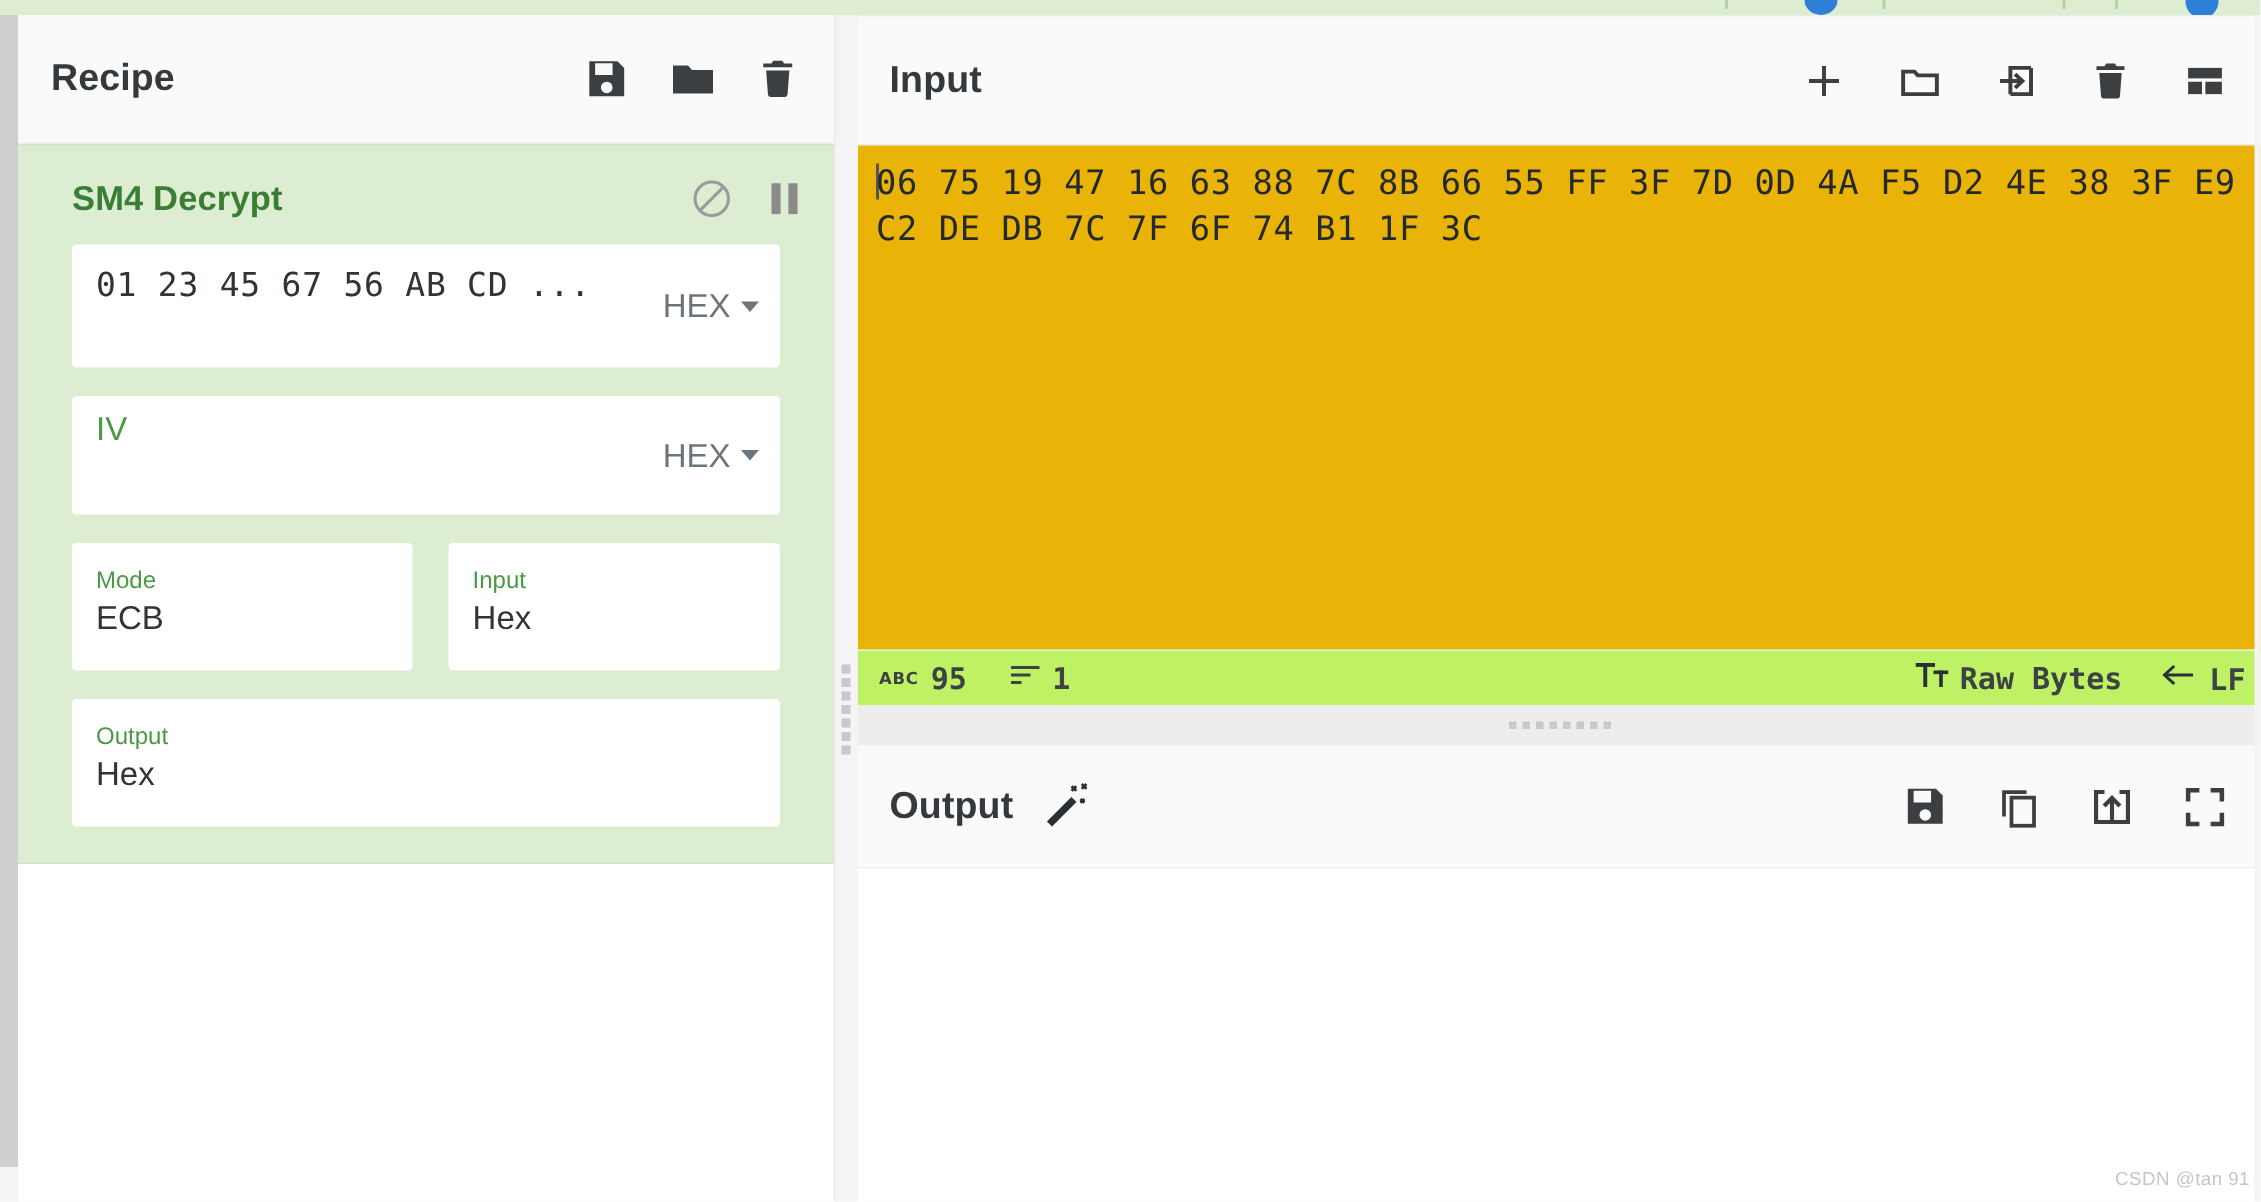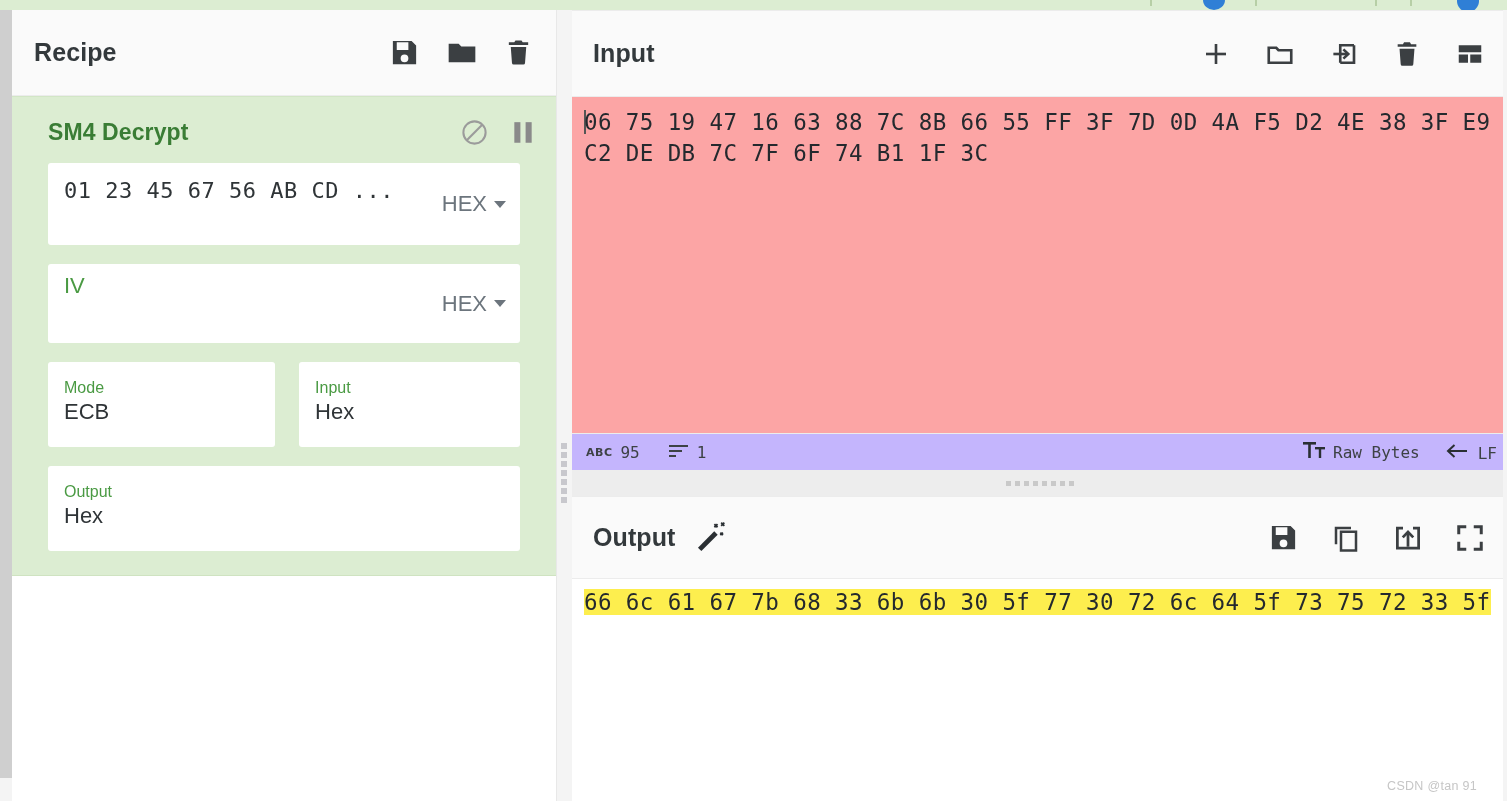--- a/index.html
+++ b/index.html
@@ -212,21 +212,21 @@
     width: 935px; height: 460px;
     background: #ffffff;
     border-top: 1px solid #ececec;
   }
   .input-pane .pane-header { padding: 0 22px 0 21px; }
   .input-pane .pane-header-icons { gap: 34px; }
 
   .editor {
     position: relative;
     height: 338px;
-    background: #fca5a5;
+    background: #eab308;
     padding: 10px 0 0 12px;
     overflow: hidden;
   }
   .code-line {
     font-family: "DejaVu Sans Mono", monospace;
     font-size: 22.5px;
     line-height: 31px;
     color: #24292e;
     letter-spacing: .4px;
     white-space: pre;
@@ -244,33 +244,33 @@
     background: #555;
     vertical-align: -4px;
     margin-right: -2px;
   }
 
   .status-bar {
     position: absolute;
     left: 0; bottom: 0;
     width: 935px;
     height: 37px;
-    background: #c4b5fd;
+    background: #bef264;
     border-top: 1px solid #ececec;
     display: flex;
     align-items: center;
     padding: 0 10px 0 14px;
     font-size: 19px;
     color: #3d4245;
     font-family: "DejaVu Sans Mono", monospace;
   }
   .sb-item { display: flex; align-items: center; gap: 8px; margin-right: 28px; cursor: pointer; }
   .sb-right { margin-left: auto; display: flex; align-items: flex-end; }
   .sb-right .sb-item { margin-right: 0; margin-left: 26px; }
-  .sb-label { font-family: "DejaVu Sans Mono", monospace; font-size: 16px; }
+  .sb-label { font-family: "DejaVu Sans Mono", monospace; font-size: 20px; font-weight: bold; }
   .abc-glyph {
     font-size: 11px;
     font-weight: bold;
     letter-spacing: .5px;
     color: #3d4245;
     font-family: "DejaVu Sans", sans-serif;
   }
 
   
   .h-splitter {
@@ -301,21 +301,21 @@
     position: relative;
     height: 233px;
     background: #ffffff;
     padding: 8px 0 0 12px;
     overflow: hidden;
   }
   .hl { background: #fdee4e; }
 
   .watermark {
     position: absolute;
-    right: 30px;
+    right: 7px;
     bottom: 8px;
     font-size: 12.5px;
     color: #c6c6c6;
     font-family: "Liberation Sans", sans-serif;
     letter-spacing: .3px;
   }
 
   .right-edge {
     position: absolute;
     right: 0; top: 10px;
@@ -586,21 +586,20 @@
               <polyline points="3,9 3,3 9,3"></polyline>
                 <polyline points="15,3 21,3 21,9"></polyline>
               <polyline points="21,15 21,21 15,21"></polyline>
                 <polyline points="9,21 3,21 3,15"></polyline>
             </svg>
           </span>
         </div>
       </div>
 
       <div class="output-body">
-        <div class="code-line"><span class="hl">66 6c 61 67 7b 68 33 6b 6b 30 5f 77 30 72 6c 64 5f 73 75 72 33 5f</span></div>
       </div>
     </div>
 
     <div class="watermark">CSDN @tan 91</div>
   </div>
 
   <div class="right-edge"></div>
 </div>
 
 </body></html>

